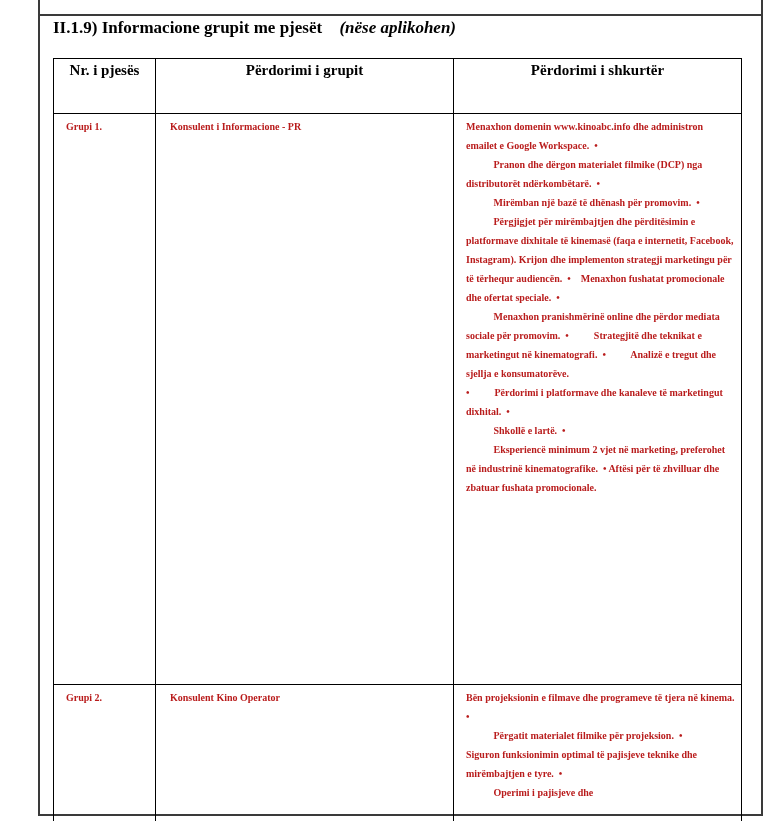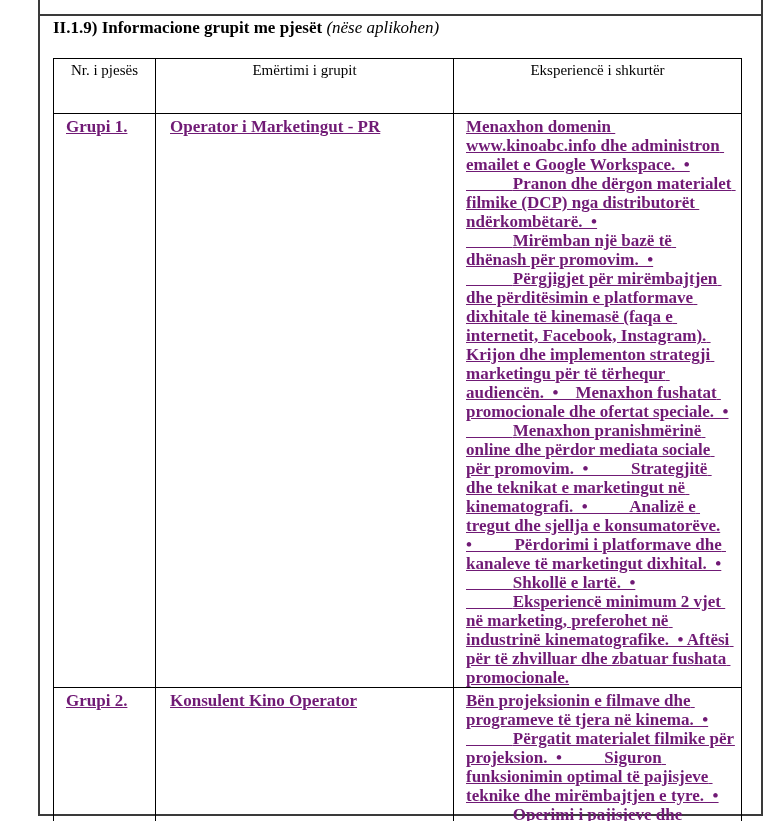--- a/index.html
+++ b/index.html
@@ -3,26 +3,26 @@
 <meta charset="utf-8">
 <style>
   html, body { margin: 0; padding: 0; background: #ffffff; }
   body { width: 778px; height: 821px; position: relative; overflow: hidden; font-family: "Liberation Serif", serif; color: #000; }
   .frame-left { position: absolute; left: 38px; top: 0; width: 2px; height: 816px; background: #3a3a3a; }
   .frame-right { position: absolute; left: 761px; top: 0; width: 2px; height: 816px; background: #3a3a3a; }
   .frame-top-line { position: absolute; left: 38px; top: 14px; width: 725px; height: 2px; background: #3a3a3a; }
   .frame-bottom { position: absolute; left: 38px; top: 814px; width: 725px; height: 2px; background: #3a3a3a; }
   .section-title { position: absolute; left: 53px; top: 18px; font-size: 17px; line-height: 20px; white-space: nowrap; }
   .section-title .num { font-weight: bold; }
-  .section-title .ital { font-style: italic; font-weight: normal; }
+  .section-title .ital { font-style: italic; font-weight: bold; margin-left: 13px; }
   table.parts { position: absolute; left: 53px; top: 58px; width: 688px; border-collapse: collapse; table-layout: fixed; }
   table.parts td, table.parts th { border: 1px solid #000; vertical-align: top; padding: 0; }
-  table.parts th { font-weight: normal; font-size: 15px; line-height: 18px; text-align: center; height: 52px; padding-top: 2px; }
+  table.parts th { font-weight: bold; font-size: 15px; line-height: 18px; text-align: center; height: 52px; padding-top: 2px; }
   col.c1 { width: 102px; } col.c2 { width: 298px; } col.c3 { width: 288px; }
-  .cell-blue { color: #701a75; font-weight: bold; font-size: 17px; line-height: 19px; text-decoration: underline; }
+  .cell-blue { color: #b91c1c; font-weight: bold; font-size: 10px; line-height: 19px; }
   td.c-nr { padding: 3px 0 0 12px !important; }
   td.c-name { padding: 3px 0 0 14px !important; }
   td.c-desc { padding: 3px 6px 0 12px !important; margin-top: 32px; }
   .row1 td { height: 567px; }
   .row2 td { height: 140px; }
   .desc-text { white-space: pre-wrap; word-wrap: break-word; }
   .row2 .desc-text { height: 131px; overflow: hidden; }
 </style>
 </head>
 <body>
@@ -39,28 +39,28 @@
 
 <table class="parts">
   <colgroup>
       <col class="c1">
       <col class="c2">
       <col class="c3">
     </colgroup>
   <thead>
     <tr>
       <th>Nr. i pjesës</th>
-      <th>Emërtimi i grupit</th>
-      <th>Eksperiencë i shkurtër</th>
+      <th>Përdorimi i grupit</th>
+      <th>Përdorimi i shkurtër</th>
     </tr>
   </thead>
   <tbody>
     <tr class="row1">
       <td class="c-nr cell-blue">Grupi 1.</td>
-      <td class="c-name cell-blue">Operator i Marketingut - PR</td>
+      <td class="c-name cell-blue">Konsulent i Informacione - PR</td>
       <td class="c-desc cell-blue">
         <div class="desc-text">Menaxhon domenin www.kinoabc.info dhe administron emailet e Google Workspace.  •
            Pranon dhe dërgon materialet filmike (DCP) nga distributorët ndërkombëtarë.  •
            Mirëmban një bazë të dhënash për promovim.  •
            Përgjigjet për mirëmbajtjen dhe përditësimin e platformave dixhitale të kinemasë (faqa e internetit, Facebook, Instagram). Krijon dhe implementon strategji marketingu për të tërhequr audiencën.  •    Menaxhon fushatat promocionale dhe ofertat speciale.  •
            Menaxhon pranishmërinë online dhe përdor mediata sociale për promovim.  •          Strategjitë dhe teknikat e marketingut në kinematografi.  •          Analizë e tregut dhe sjellja e konsumatorëve.
 •          Përdorimi i platformave dhe kanaleve të marketingut dixhital.  •
            Shkollë e lartë.  •
            Eksperiencë minimum 2 vjet në marketing, preferohet në industrinë kinematografike.  • Aftësi për të zhvilluar dhe zbatuar fushata promocionale.</div>
       </td>

